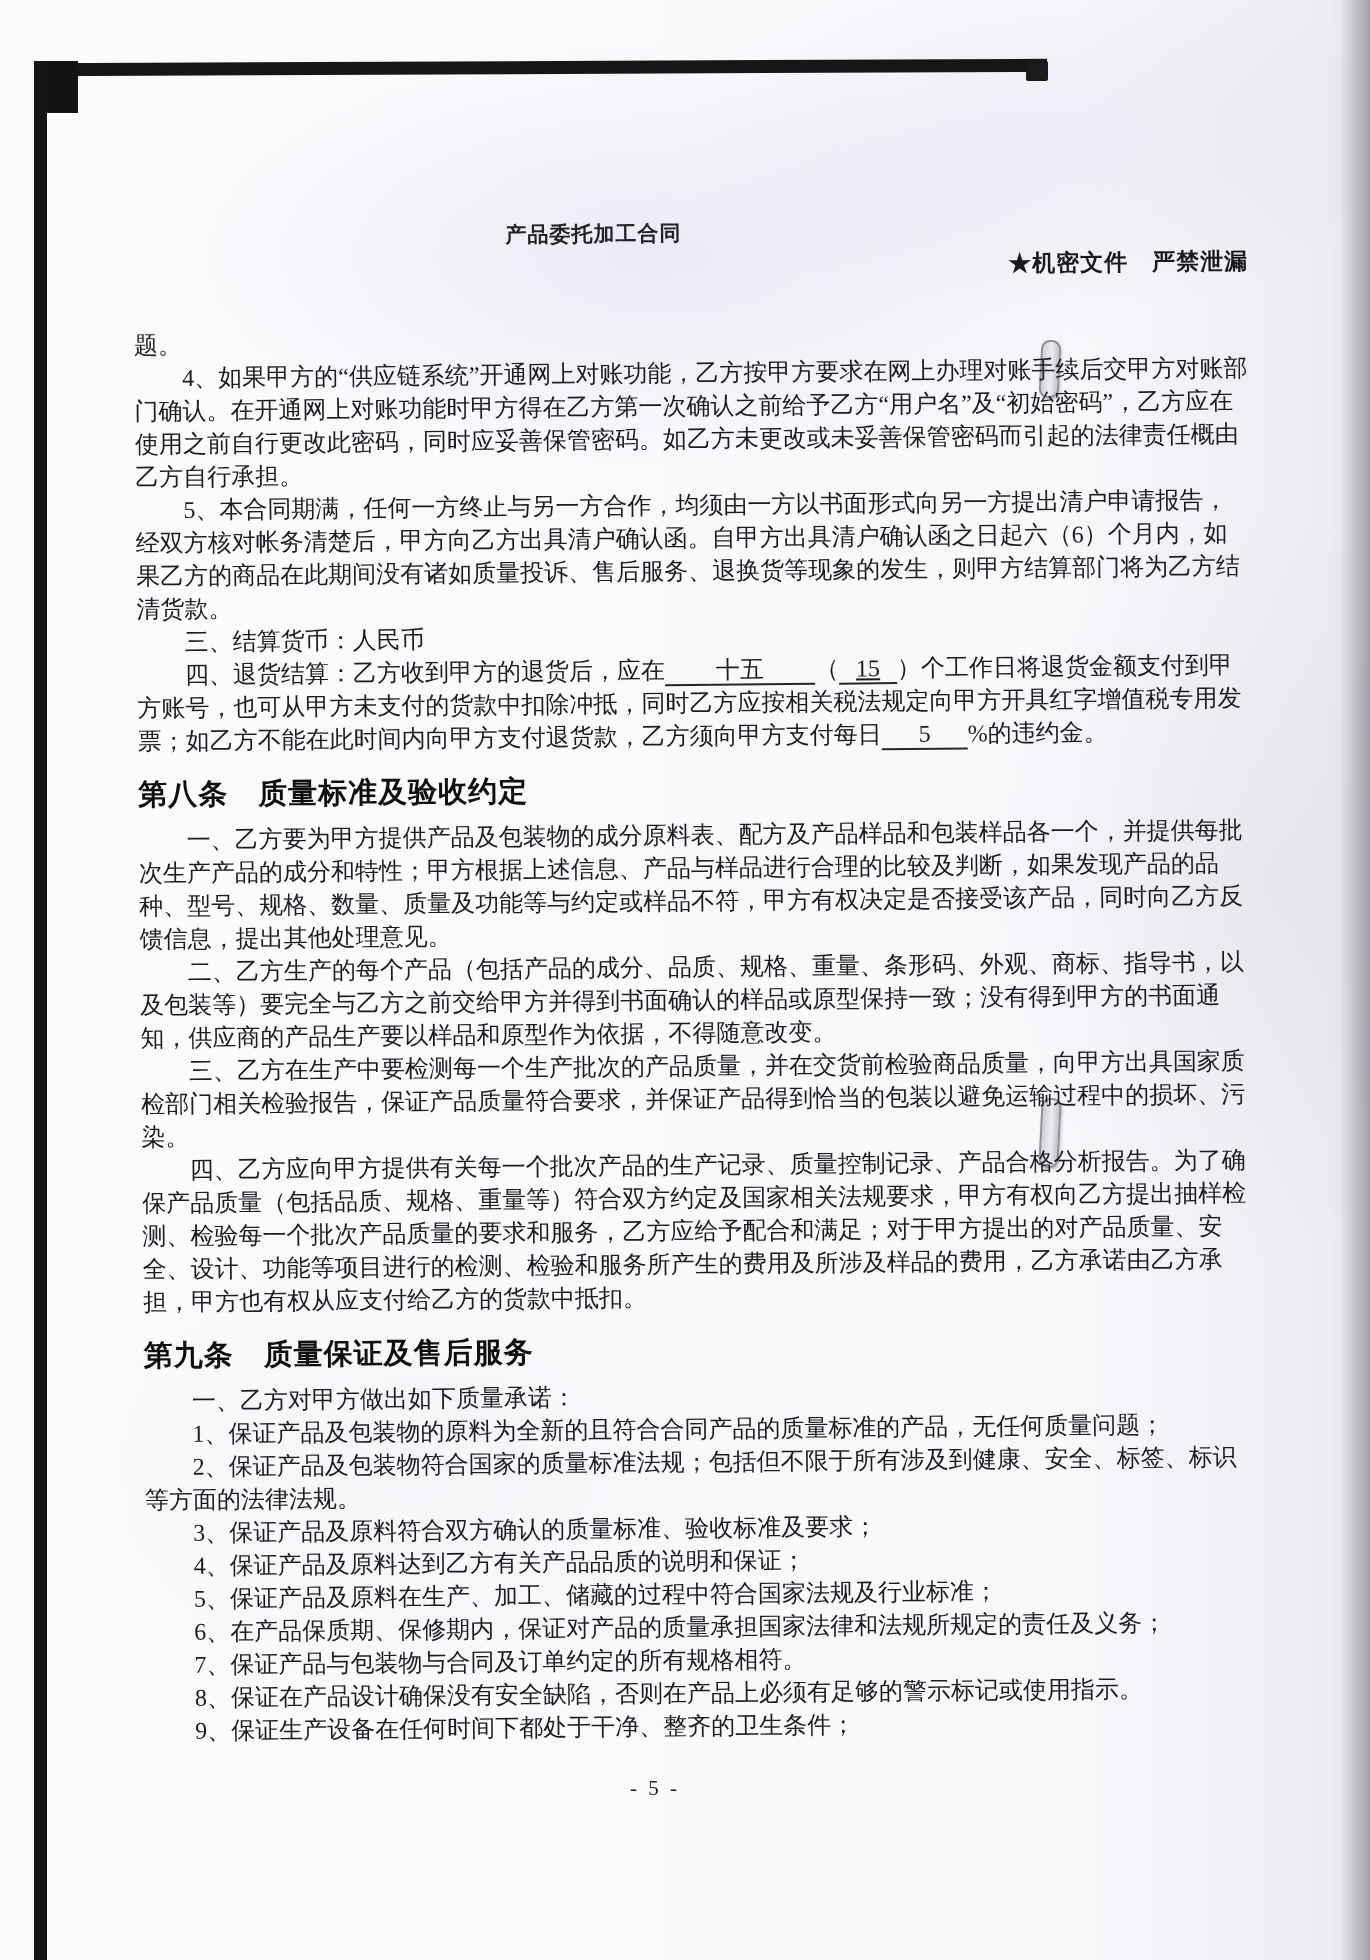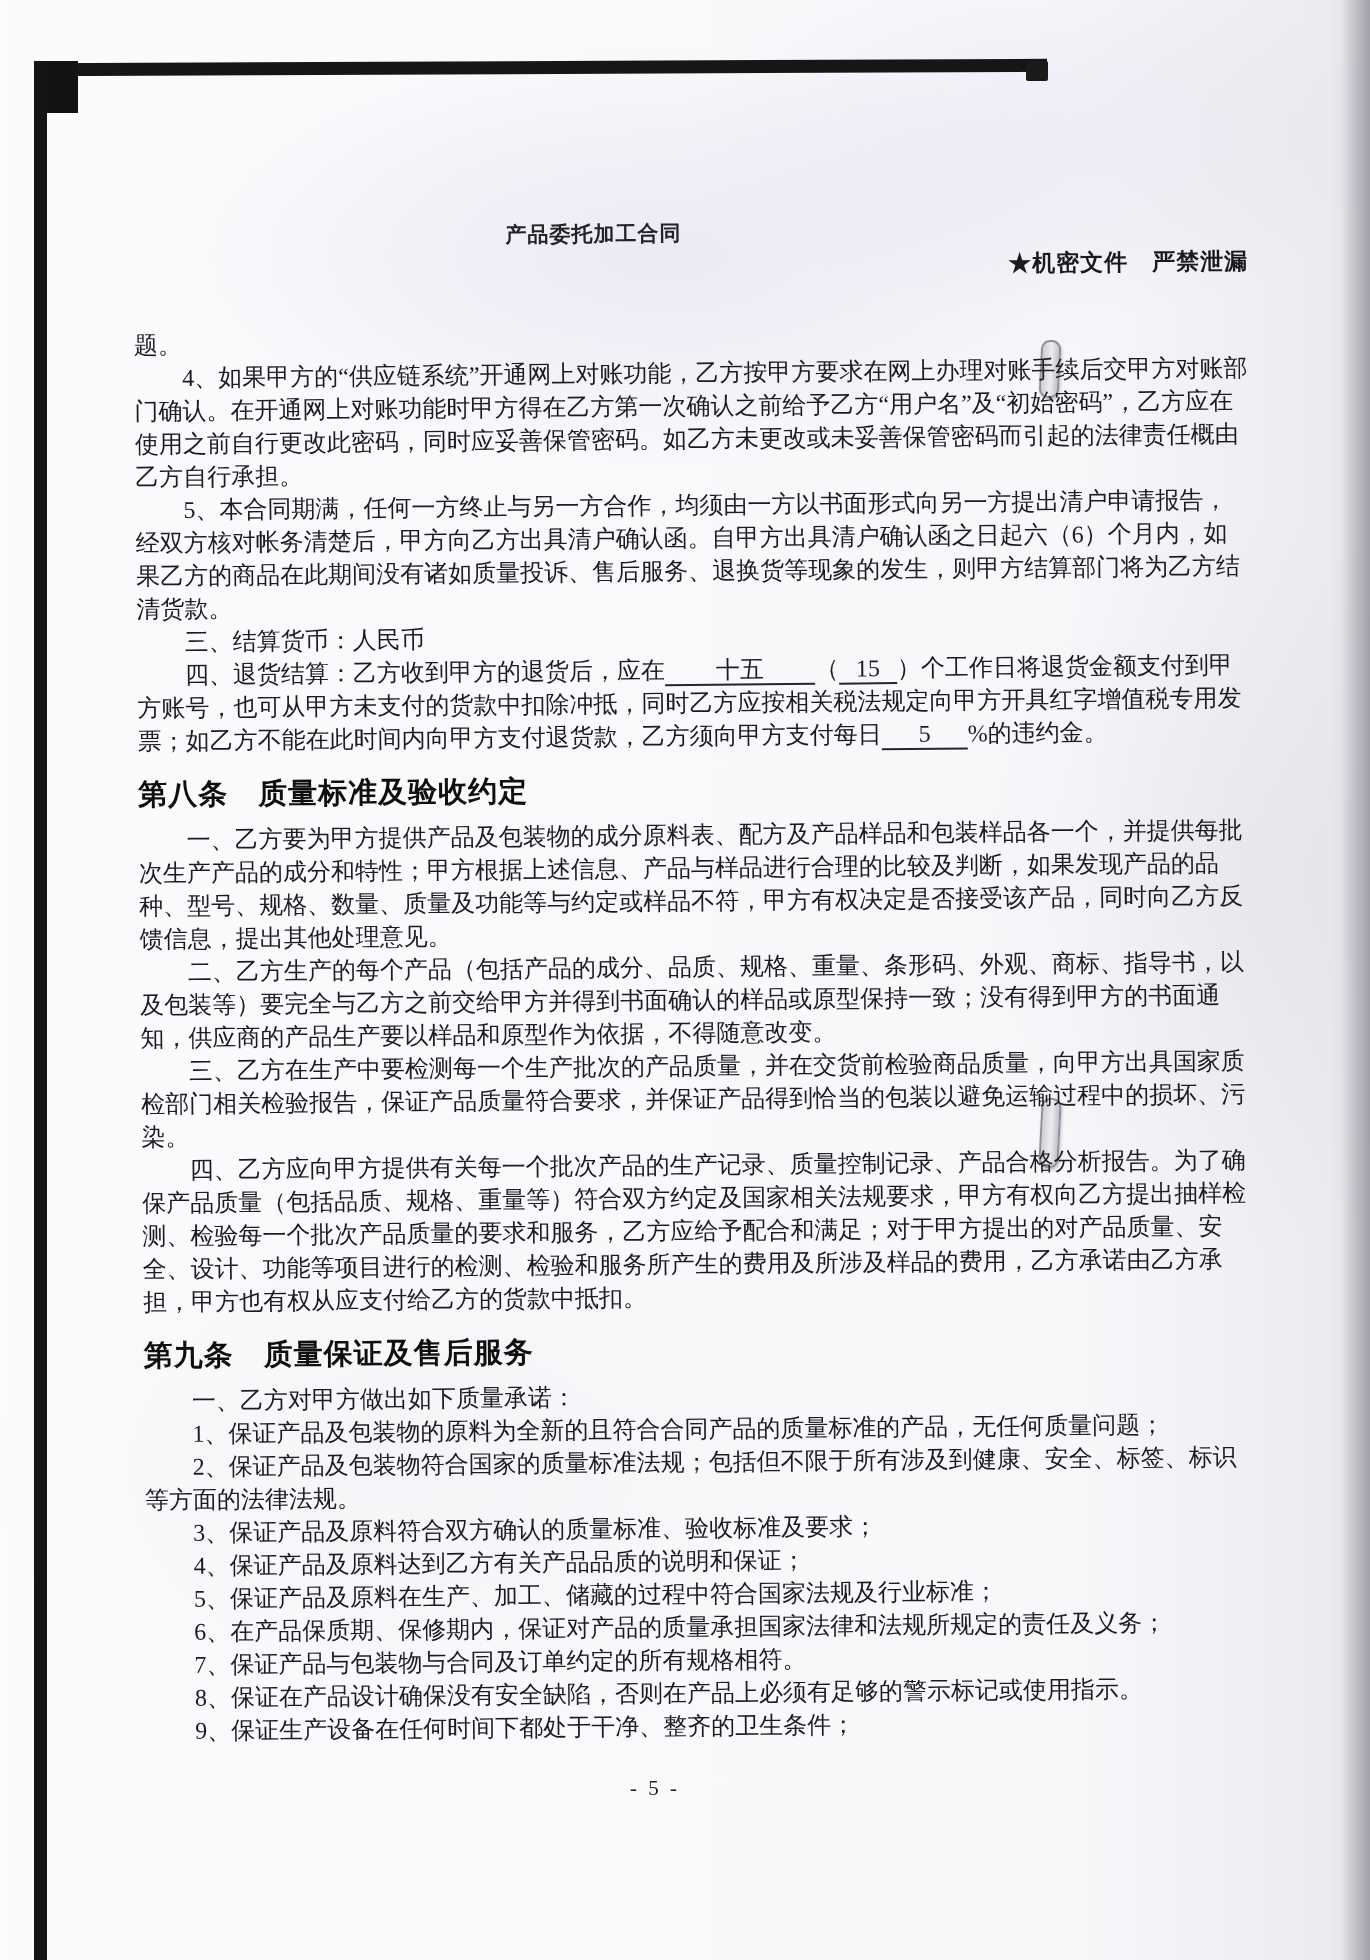--- a/index.html
+++ b/index.html
@@ -31,21 +31,21 @@
     text-align:center;position:relative;left:-97px;letter-spacing:1px;color:#232327;}
   .confidential{font-family:"Liberation Sans",sans-serif;font-weight:700;font-size:23px;line-height:32px;
     text-align:right;margin-top:2px;letter-spacing:1px;color:#1a1a1d;}
   .body-text{margin-top:42px;font-size:24px;line-height:33px;}
   .para{margin:0;text-indent:2em;}
   .para.noindent{text-indent:0;}
   .sec-heading{font-family:"Liberation Sans",sans-serif;font-weight:700;font-size:29px;line-height:44px;
     margin:14px 0 8px 0;letter-spacing:1px;color:#0f0f12;}
   .blank{display:inline-block;border-bottom:2px solid #26262a;text-align:center;text-indent:0;line-height:28px;}
   .blank-wide{min-width:150px;}
-  .blank-num{min-width:58px;}
+  .blank-num{min-width:58px;text-decoration:underline;}
   .blank-rate{min-width:86px;}
   .page-number{position:absolute;left:560px;top:1776px;width:190px;text-align:center;
     font-size:21px;letter-spacing:3px;color:#222;font-family:"Liberation Serif",serif;}
 </style>
 </head>
 <body>
 
 <div class="canvas">
 
   <div class="edge-top"></div>

